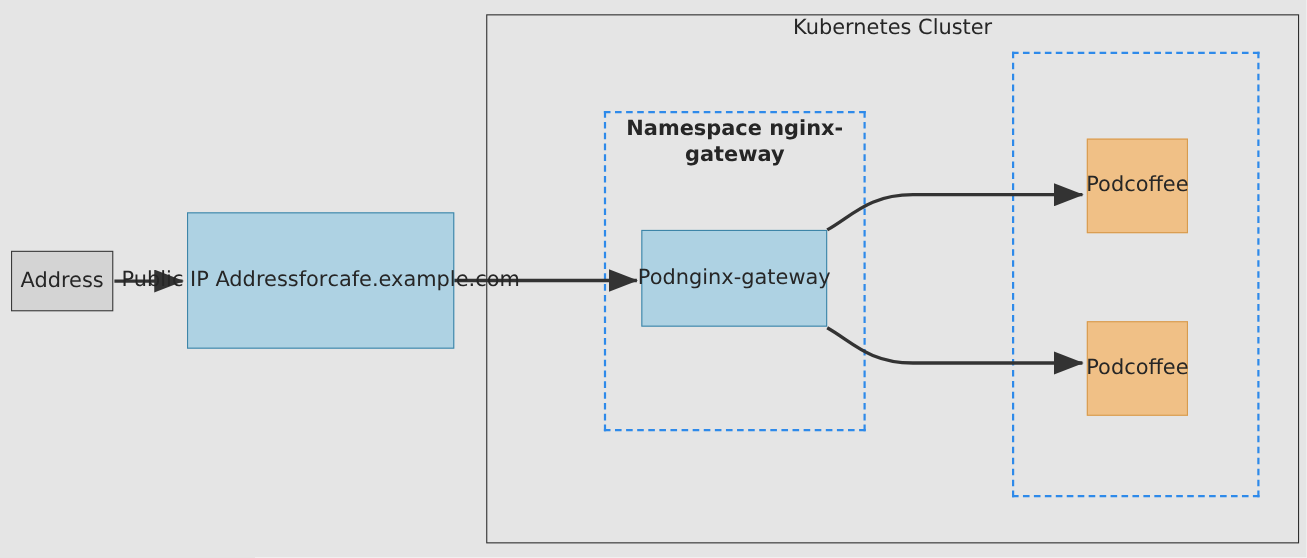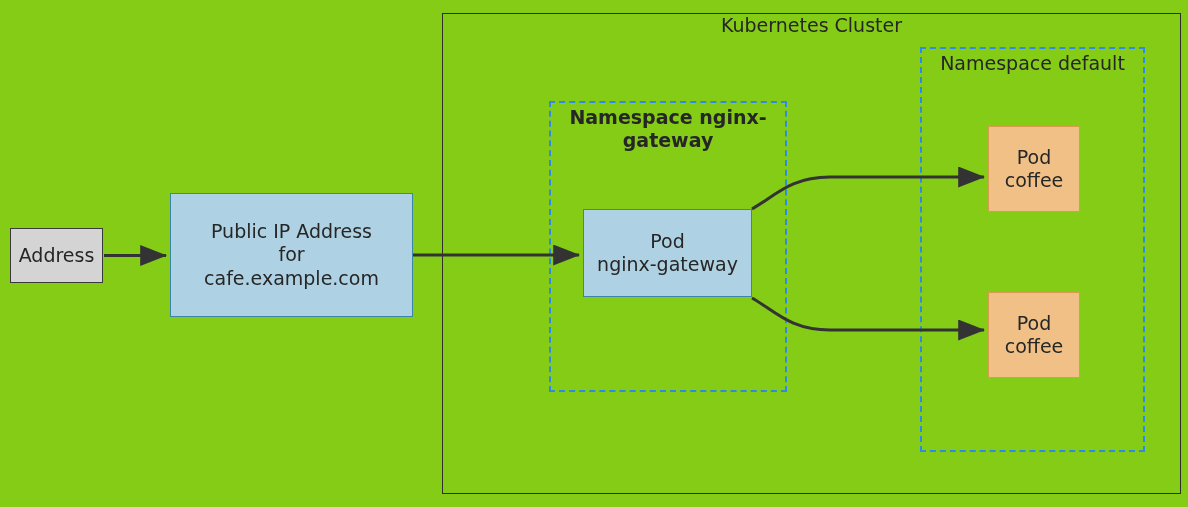--- a/index.html
+++ b/index.html
@@ -7,35 +7,35 @@
     padding: 0;
     background: #ffffff;
   }
   body {
     font-family: "DejaVu Sans", sans-serif;
   }
   #canvas {
     position: relative;
     width: 1188px;
     height: 507px;
-    background: #84cc16;
+    background: #e5e5e5;
     overflow: hidden;
   }
   .svg-layer {
     position: absolute;
     left: 0;
     top: 0;
     width: 1188px;
     height: 507px;
   }
   .node {
     position: absolute;
     box-sizing: border-box;
     display: flex;
-    flex-direction: column;
+    flex-direction: row;
     align-items: center;
     justify-content: center;
     text-align: left;
     color: #262626;
     line-height: 1.22;
   }
   .node .line {
     display: block;
     white-space: nowrap;
   }
@@ -116,24 +116,20 @@
   <div id="cluster"></div>
   <div id="cluster-title">Kubernetes Cluster</div>
 
   <div id="ns-gateway" class="namespace"></div>
   <div id="ns-gateway-label" class="ns-label">
     <span class="line">Namespace</span>
     <span class="line">nginx-gateway</span>
   </div>
 
   <div id="ns-default" class="namespace"></div>
-  <div id="ns-default-label" class="ns-label">
-    <span class="line">Namespace</span>
-    <span class="line">default</span>
-  </div>
 
   <svg class="svg-layer" viewBox="0 0 1188 507" xmlns="http://www.w3.org/2000/svg">
     <defs>
       <marker id="arrowhead" markerWidth="9" markerHeight="7" refX="8.6" refY="3.5" orient="auto" markerUnits="strokeWidth">
         <polygon points="0 0, 9 3.5, 0 7" fill="#333333"></polygon>
       </marker>
     </defs>
 
     <line x1="104" y1="255.5" x2="166" y2="255.5" stroke="#333333" stroke-width="3" marker-end="url(#arrowhead)"></line>
 

